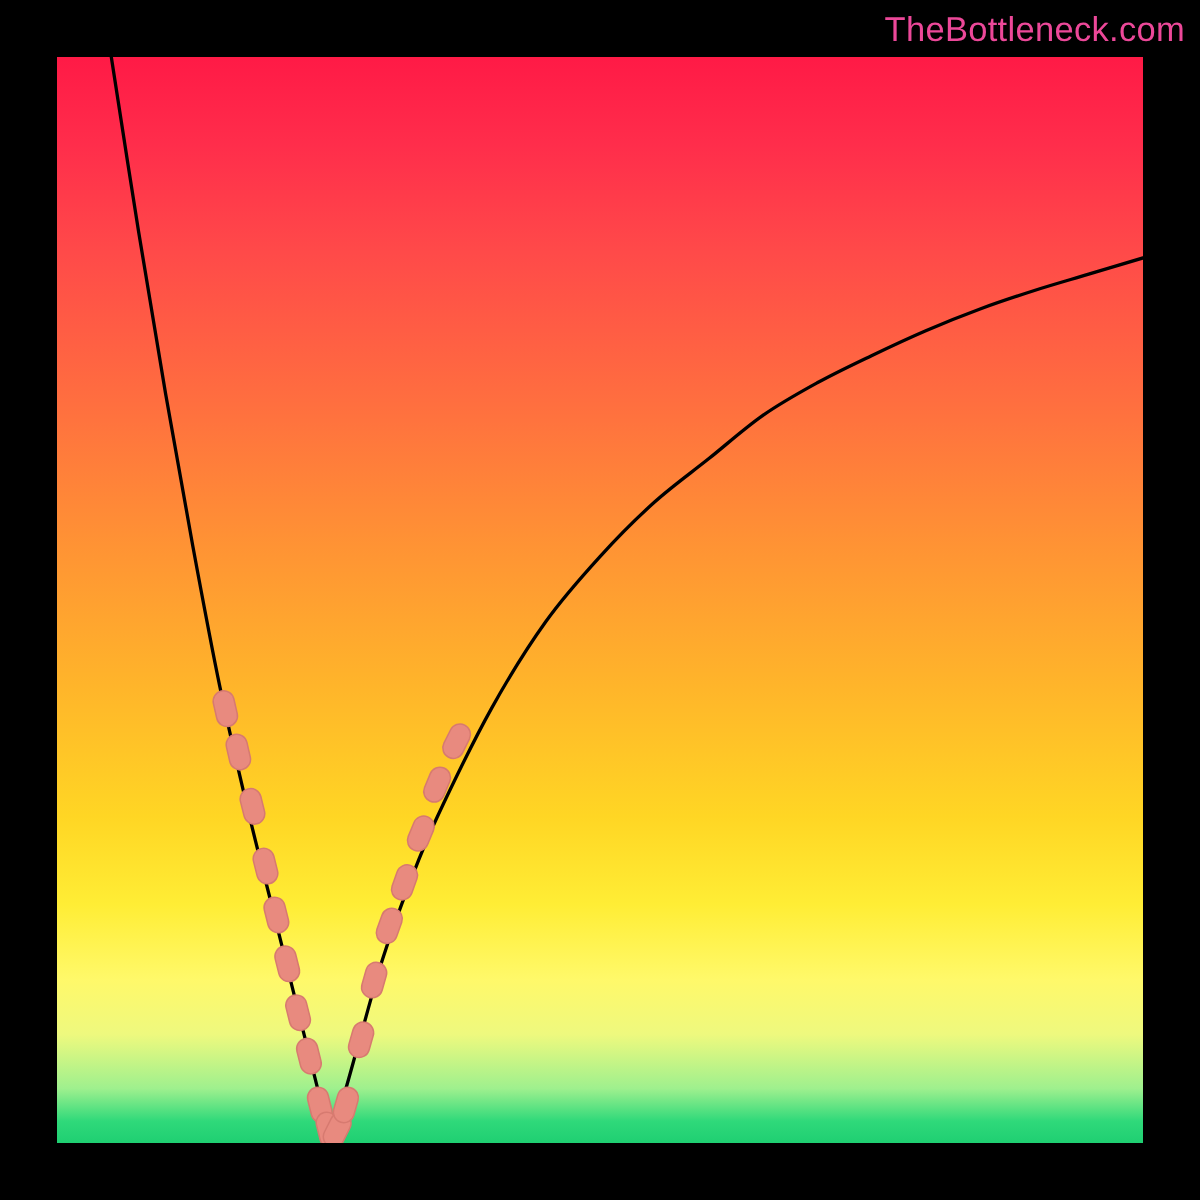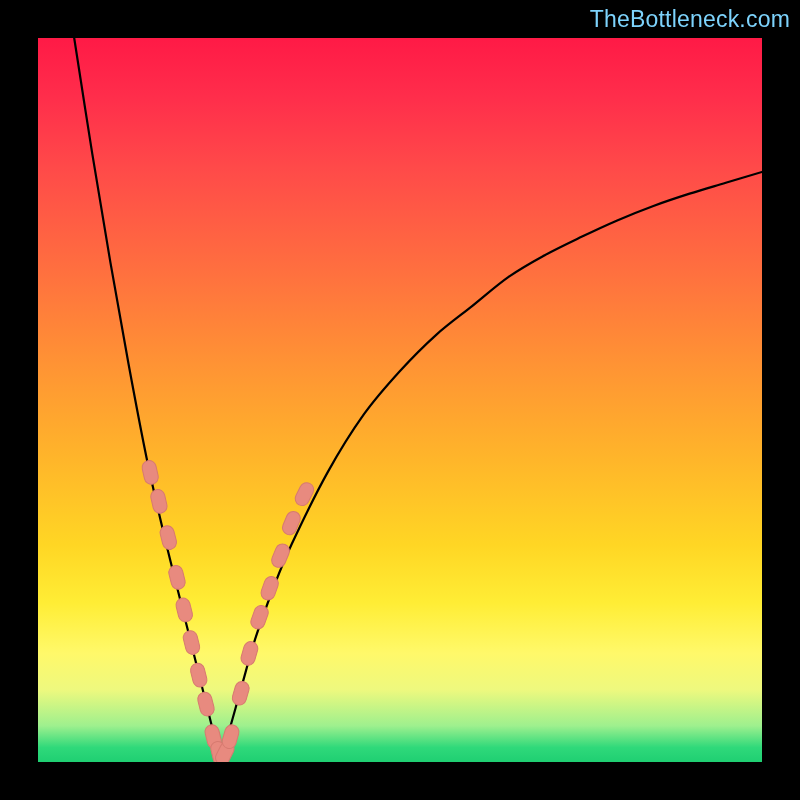--- a/index.html
+++ b/index.html
@@ -38,21 +38,21 @@
       #eef97e 90%,
       #9ef08e 95%,
       #2fd97a 98%,
       #1fcf72 100%
     );
   }
   .watermark {
     position: absolute;
     top: 6px;
     right: 10px;
-    color: #7dd3fc;
+    color: #ec4899;
     font-size: 23px;
     font-weight: 400;
     letter-spacing: 0.2px;
     user-select: none;
   }
   svg {
     position: absolute;
     left: 0;
     top: 0;
   }

